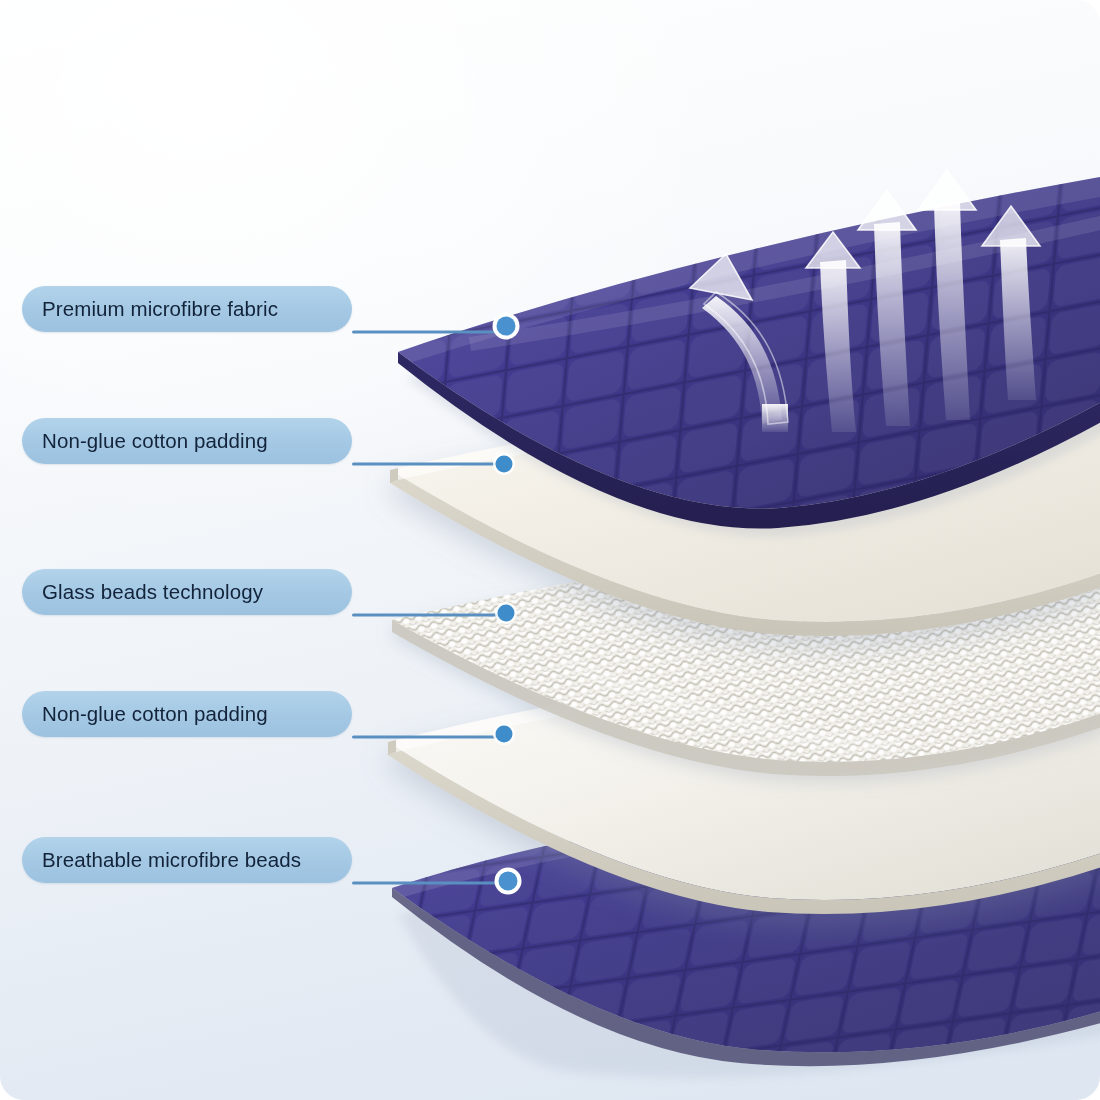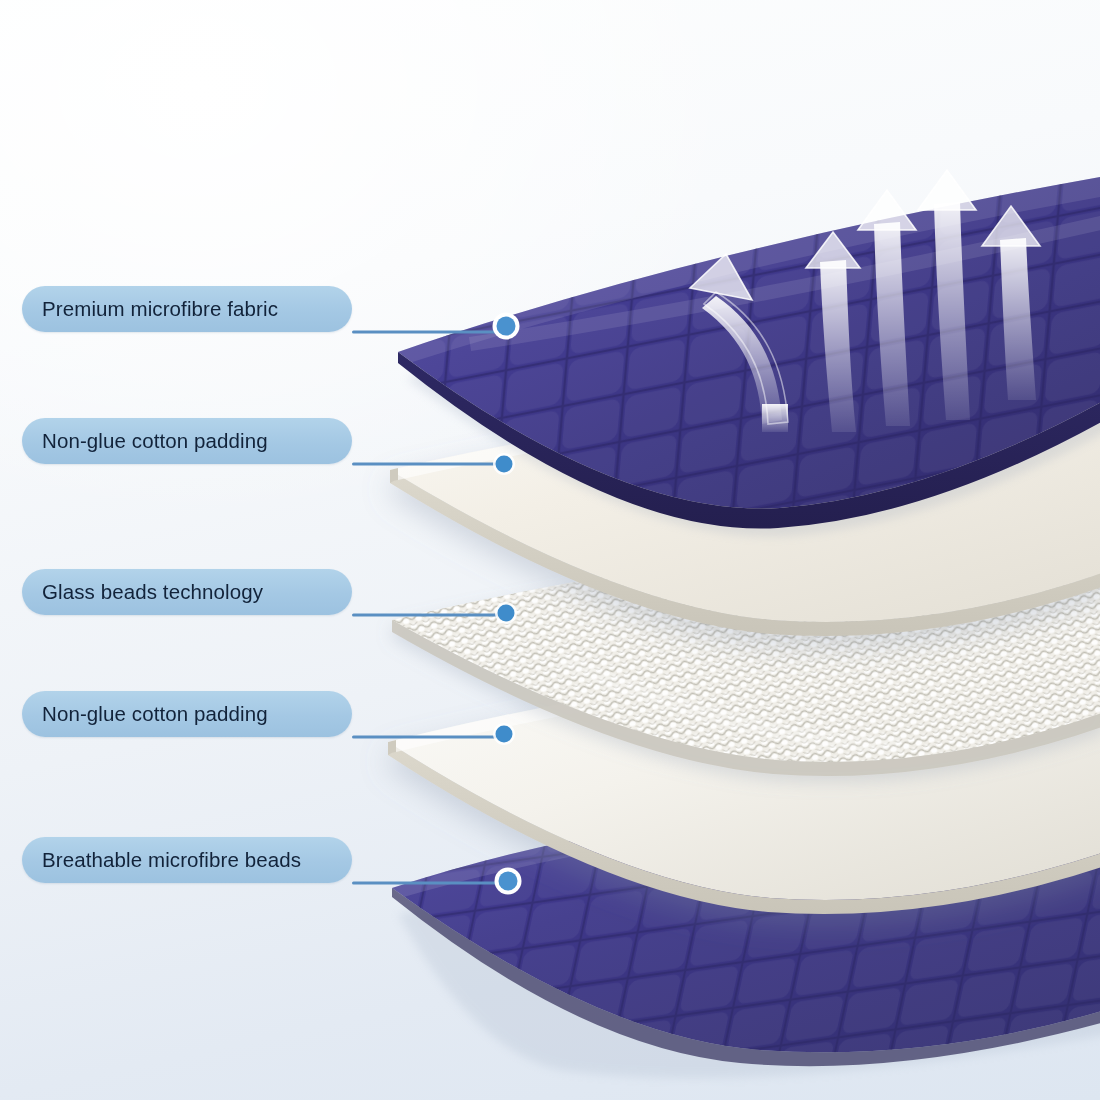--- a/index.html
+++ b/index.html
@@ -9,20 +9,21 @@
   }
   #stage {
     position: relative;
     width: 1100px;
     height: 1100px;
     overflow: hidden;
     font-family: "Liberation Sans", sans-serif;
     background:
       radial-gradient(ellipse 900px 700px at 18% 8%, #ffffff 0%, rgba(255,255,255,0) 62%),
       linear-gradient(168deg, #fdfefe 0%, #f8fafc 26%, #eef2f7 58%, #e3eaf3 82%, #dde6f1 100%);
+    border-radius: 24px;
   }
 
   
   #art {
     position: absolute;
     inset: 0;
     width: 1100px;
     height: 1100px;
   }
 

